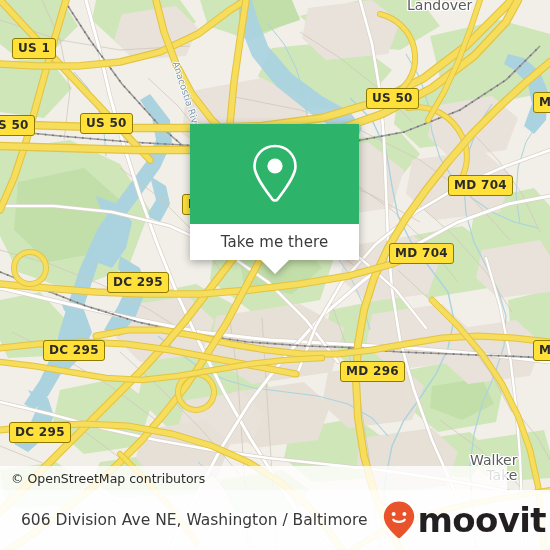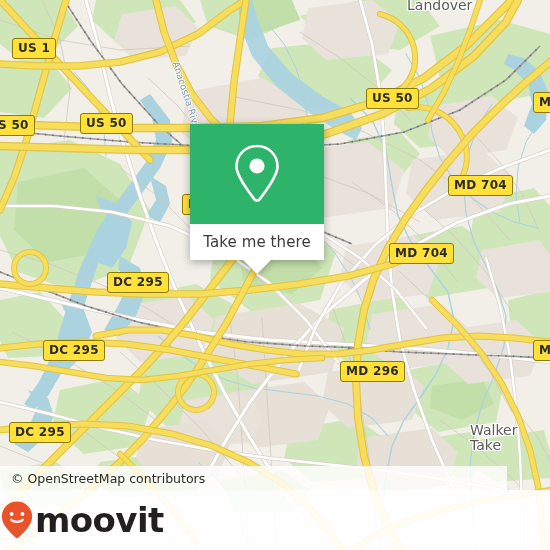--- a/index.html
+++ b/index.html
@@ -50,38 +50,38 @@
     position: absolute;
     color: #5b5b5b;
     font-family: "DejaVu Sans", sans-serif;
     font-size: 14px;
     white-space: nowrap;
     text-shadow:
       1.4px 0 #fff, -1.4px 0 #fff, 0 1.4px #fff, 0 -1.4px #fff,
       1px 1px #fff, -1px -1px #fff, 1px -1px #fff, -1px 1px #fff;
     pointer-events: none;
   }
-  .place-label.two-line { line-height: 1.08; text-align: left; white-space: normal; }
+  .place-label.two-line { line-height: 1.08; text-align: right; white-space: normal; margin-top: 30px; }
 
   .river-label {
     position: absolute;
     color: #7a97ad;
     font-family: "DejaVu Sans", sans-serif;
     font-size: 9.5px;
     white-space: nowrap;
     text-shadow: 1px 0 #fff, -1px 0 #fff, 0 1px #fff, 0 -1px #fff;
     pointer-events: none;
   }
 
   
   #popup {
     position: absolute;
     left: 190px;
     top: 124px;
-    width: 134px;
+    width: 169px;
     filter: drop-shadow(0 2px 4px rgba(0,0,0,0.32));
   }
   #popup .popup-top {
     background: #2eb36a;
     height: 100px;
     display: flex;
     align-items: center;
     justify-content: center;
   }
   #popup .popup-bottom {
@@ -425,20 +425,21 @@
       <span class="popup-label">Take me there</span>
       <span class="popup-tail"></span>
     </div>
   </div>
 
   <div id="attribution">
     <span class="attr-text">© OpenStreetMap contributors</span>
   </div>
 
   <div id="footer">
+    <span class="addr">606 Division Ave NE, Washington / Baltimore</span>
     <div id="brand">
       <svg width="34" height="40" viewBox="0 0 34 40">
         <path d="M17 1.5 C8.6 1.5 1.8 8.3 1.8 16.7 C1.8 25.8 12.6 34.2 15.6 37.6 C16.4 38.5 17.6 38.5 18.4 37.6 C21.4 34.2 32.2 25.8 32.2 16.7 C32.2 8.3 25.4 1.5 17 1.5 Z" fill="#e8532b"></path>
         <circle cx="11.6" cy="14" r="2.0" fill="#ffffff"></circle>
         <circle cx="22.4" cy="14" r="2.0" fill="#ffffff"></circle>
         <path d="M11.2 19.6 C13.2 22.6 20.8 22.6 22.8 19.6" fill="none" stroke="#ffffff" stroke-width="2.1" stroke-linecap="round"></path>
       </svg>
       <span class="brand-word">moovit</span>
     </div>
   </div>

